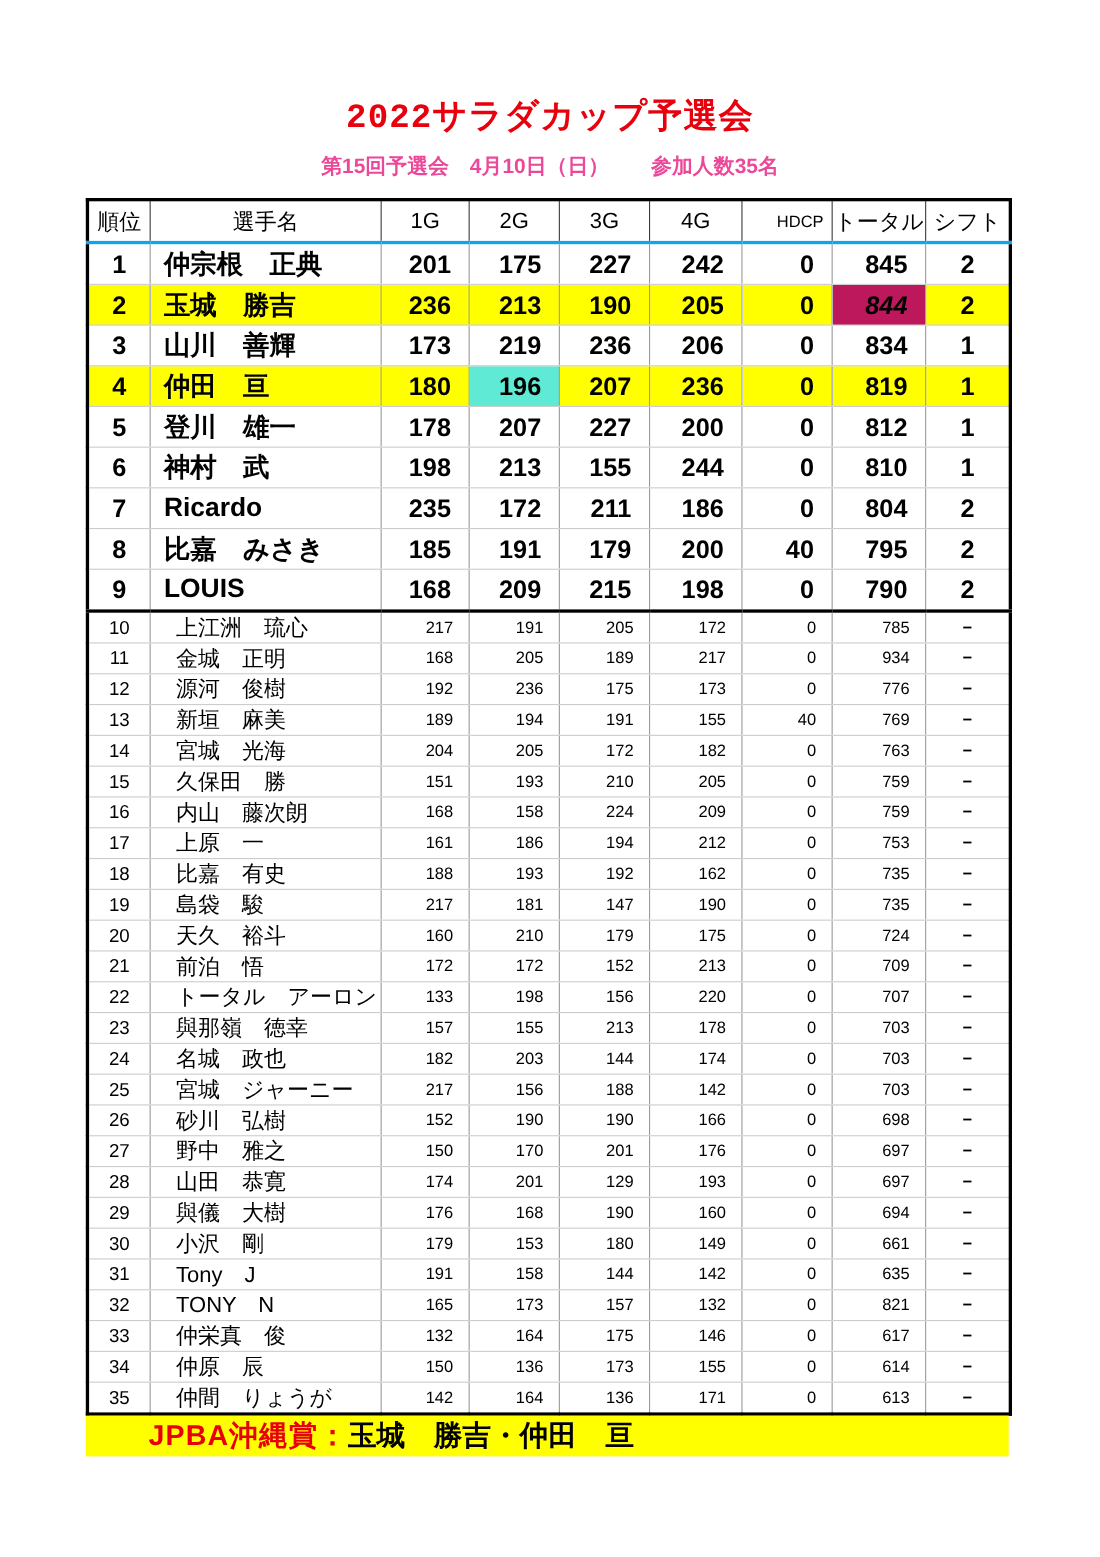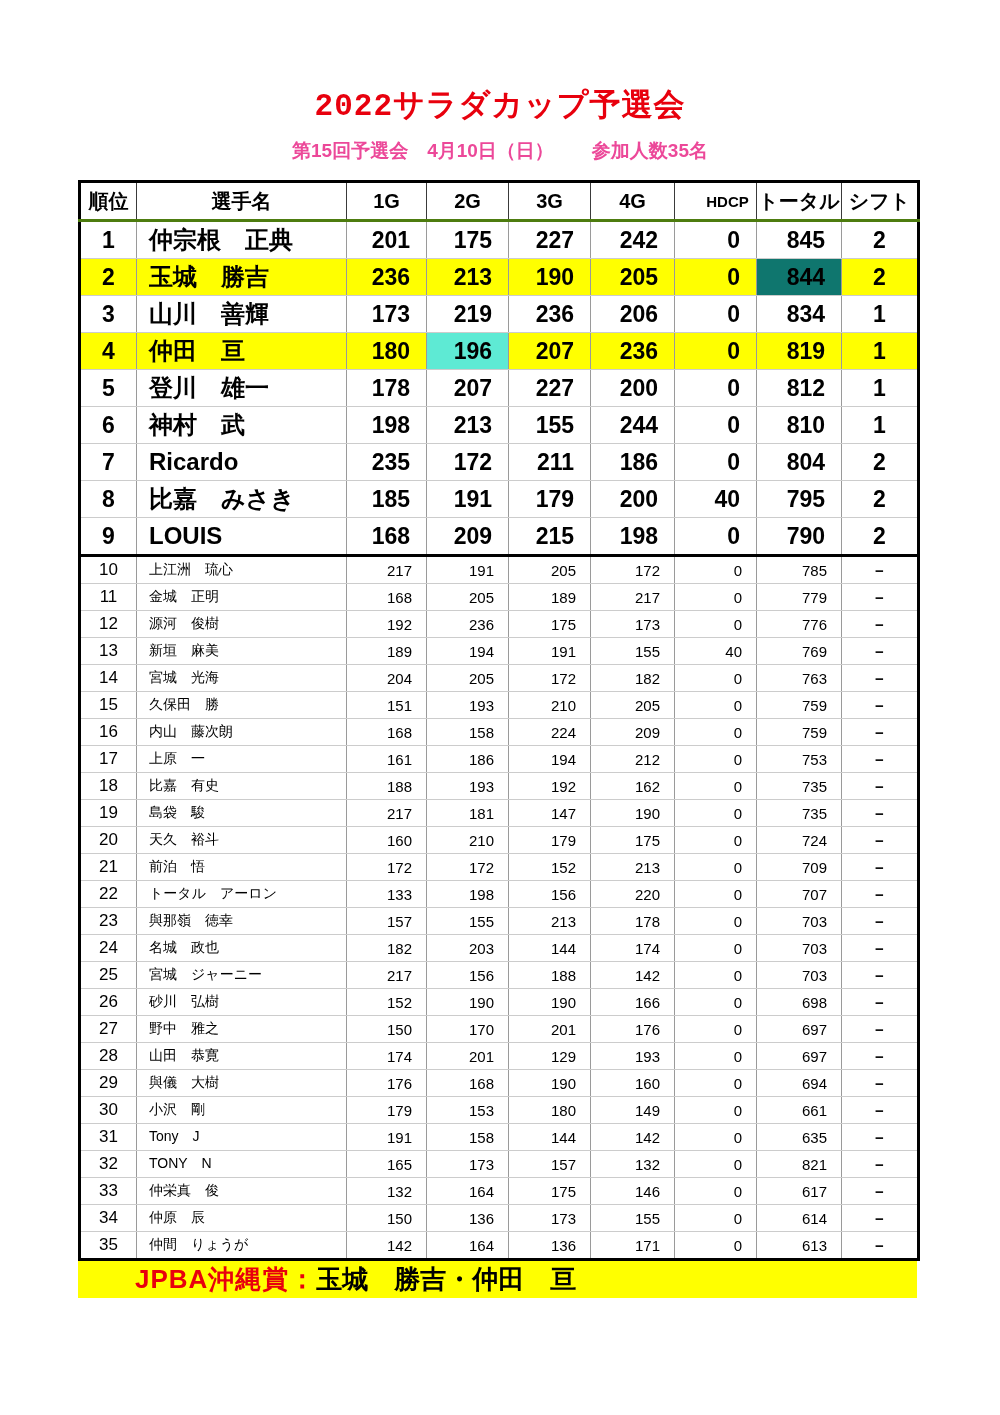--- a/index.html
+++ b/index.html
@@ -15,37 +15,37 @@
   .page-subtitle{
     margin-top:12px;text-align:center;color:#ec4899;
     font-size:19px;font-weight:bold;
   }
   .sheet{margin:16px 0 0 78px;width:839px;}
   table.results{
     width:839px;border-collapse:collapse;table-layout:fixed;
     border:3px solid #000;
   }
   thead th{
-    height:36px;font-size:20px;font-weight:bold;color:#000;
+    height:36px;font-size:20px;font-weight:normal;color:#000;
     text-align:center;vertical-align:middle;
-    border-bottom:3px solid #4d7c0f;border-left:1px solid #3a3a3a;
+    border-bottom:3px solid #0ea5e9;border-left:1px solid #3a3a3a;
     padding:0;background:#fff;white-space:nowrap;overflow:hidden;
   }
   thead th:first-child{border-left:none;}
   thead th.hdcp{font-size:15px;letter-spacing:0;padding-left:24px;}
   td{
     vertical-align:middle;color:#000;padding:0;
     border-left:1px solid #9a9a9a;border-bottom:1px solid #cccccc;
     white-space:nowrap;overflow:hidden;background:#fff;
   }
   td:first-child{border-left:none;}
   tr.t1 td{height:36px;font-size:23px;font-weight:bold;}
   tr.t1 td.name{font-size:24px;padding-left:12px;}
   tr.t2 td{height:26px;font-size:15px;font-weight:normal;}
-  tr.t2 td.name{font-size:14px;padding-left:12px;}
+  tr.t2 td.name{font-size:20px;padding-left:23px;}
   td.rank{text-align:center;}
   tr.t2 td.rank{font-size:17px;margin-top:45px;}
   td.num{text-align:right;padding-right:16px;}
   tr.t2 td.num{padding-right:14px;}
   td.shift{text-align:center;}
   tr.t2 td.shift{font-weight:bold;}
   tr.hl td{background:#ffff00;}
   tr.sep td{border-bottom:3px solid #000;}
   tbody tr:last-child td{border-bottom:none;}
   .banner{
@@ -102,21 +102,21 @@
             <td class="shift">2</td>
           </tr>
           <tr class="t1 hl">
             <td class="rank" style="background: rgb(255, 255, 0);">2</td>
             <td class="name" style="background: rgb(255, 255, 0);">玉城　勝吉</td>
             <td class="num" style="background: rgb(255, 255, 0);">236</td>
             <td class="num" style="background: rgb(255, 255, 0);">213</td>
             <td class="num" style="background: rgb(255, 255, 0);">190</td>
             <td class="num" style="background: rgb(255, 255, 0);">205</td>
             <td class="num" style="background: rgb(255, 255, 0);">0</td>
-            <td class="num" style="background: #0f766e;">844</td>
+            <td class="num" style="background: #be185d; font-style: italic;">844</td>
             <td class="shift" style="background: rgb(255, 255, 0);">2</td>
           </tr>
           <tr class="t1">
             <td class="rank">3</td>
             <td class="name">山川　善輝</td>
             <td class="num">173</td>
             <td class="num">219</td>
             <td class="num">236</td>
             <td class="num">206</td>
             <td class="num">0</td>
@@ -201,21 +201,21 @@
             <td class="shift">−</td>
           </tr>
           <tr class="t2">
             <td class="rank">11</td>
             <td class="name">金城　正明</td>
             <td class="num">168</td>
             <td class="num">205</td>
             <td class="num">189</td>
             <td class="num">217</td>
             <td class="num">0</td>
-            <td class="num">779</td>
+            <td class="num">934</td>
             <td class="shift">−</td>
           </tr>
           <tr class="t2">
             <td class="rank">12</td>
             <td class="name">源河　俊樹</td>
             <td class="num">192</td>
             <td class="num">236</td>
             <td class="num">175</td>
             <td class="num">173</td>
             <td class="num">0</td>

